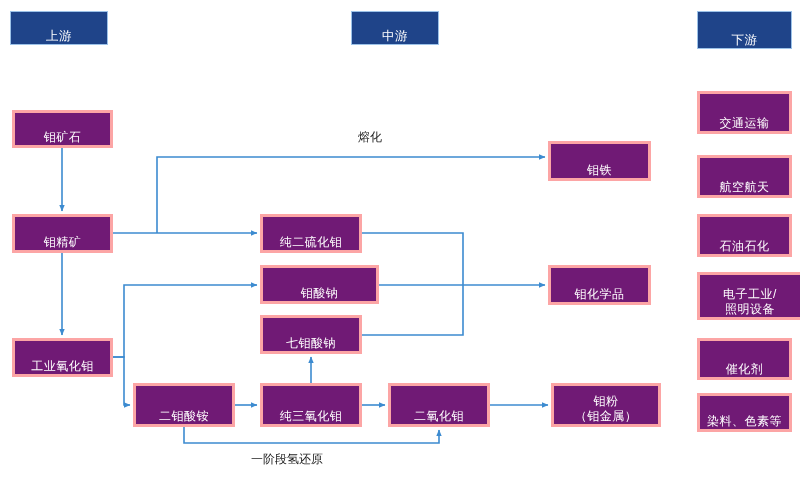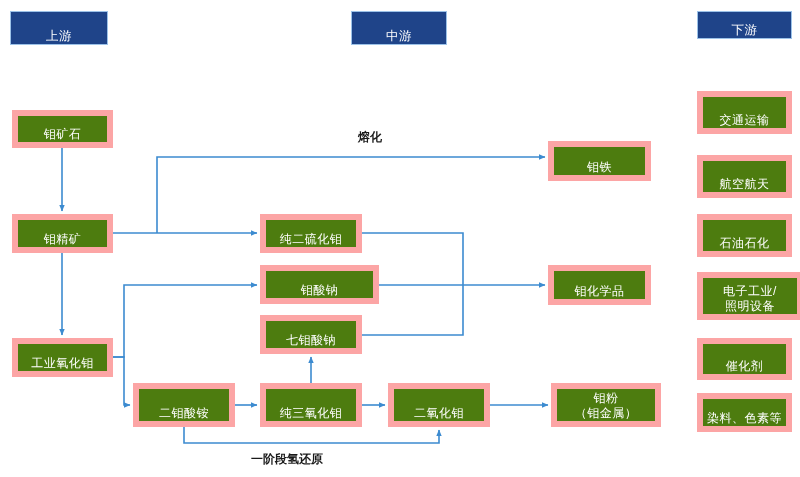--- a/index.html
+++ b/index.html
@@ -29,29 +29,29 @@
     line-height: 15px;
     letter-spacing: 0.5px;
     user-select: none;
   }
   .node.header {
     background: #1f4489;
     border: 1px solid #9cc2e8;
     font-size: 12.5px;
   }
   .node.proc {
-    background: #4d7c0f;
-    border: 6px solid #fca5a5;
+    background: #701a75;
+    border: 3px solid #fca5a5;
   }
   .edge-label {
     position: absolute;
     color: #1a1a1a;
     font-size: 12px;
     line-height: 15px;
-    font-weight: bold;
+    font-weight: normal;
     text-align: center;
     white-space: pre-line;
     user-select: none;
   }
   svg#wires {
     position: absolute;
     left: 0;
     top: 0;
     width: 800px;
     height: 477px;
@@ -97,24 +97,24 @@
 
       <path d="M490,405 L548,405"></path>
 
       <path d="M184,427 L184,443 L439,443 L439,430"></path>
     </g>
   </svg>
 
   <div class="node header" style="left:10px;  top:11px;  width:98px;  height:34px;">
     <span>上游</span>
   </div>
-  <div class="node header" style="left:351px; top:11px;  width:96px;  height:34px;">
+  <div class="node header" style="left:351px; top:11px;  width:88px;  height:34px;">
     <span>中游</span>
   </div>
-  <div class="node header" style="left:697px; top:11px;  width:95px;  height:28px;">
+  <div class="node header" style="left:697px; top:11px;  width:95px;  height:38px;">
     <span>下游</span>
   </div>
 
   <div class="node proc" style="left:12px; top:110px; width:101px; height:38px;">
     <span>钼矿石</span>
   </div>
   <div class="node proc" style="left:12px; top:214px; width:101px; height:39px;">
     <span>钼精矿</span>
   </div>
   <div class="node proc" style="left:12px; top:338px; width:101px; height:39px;">

